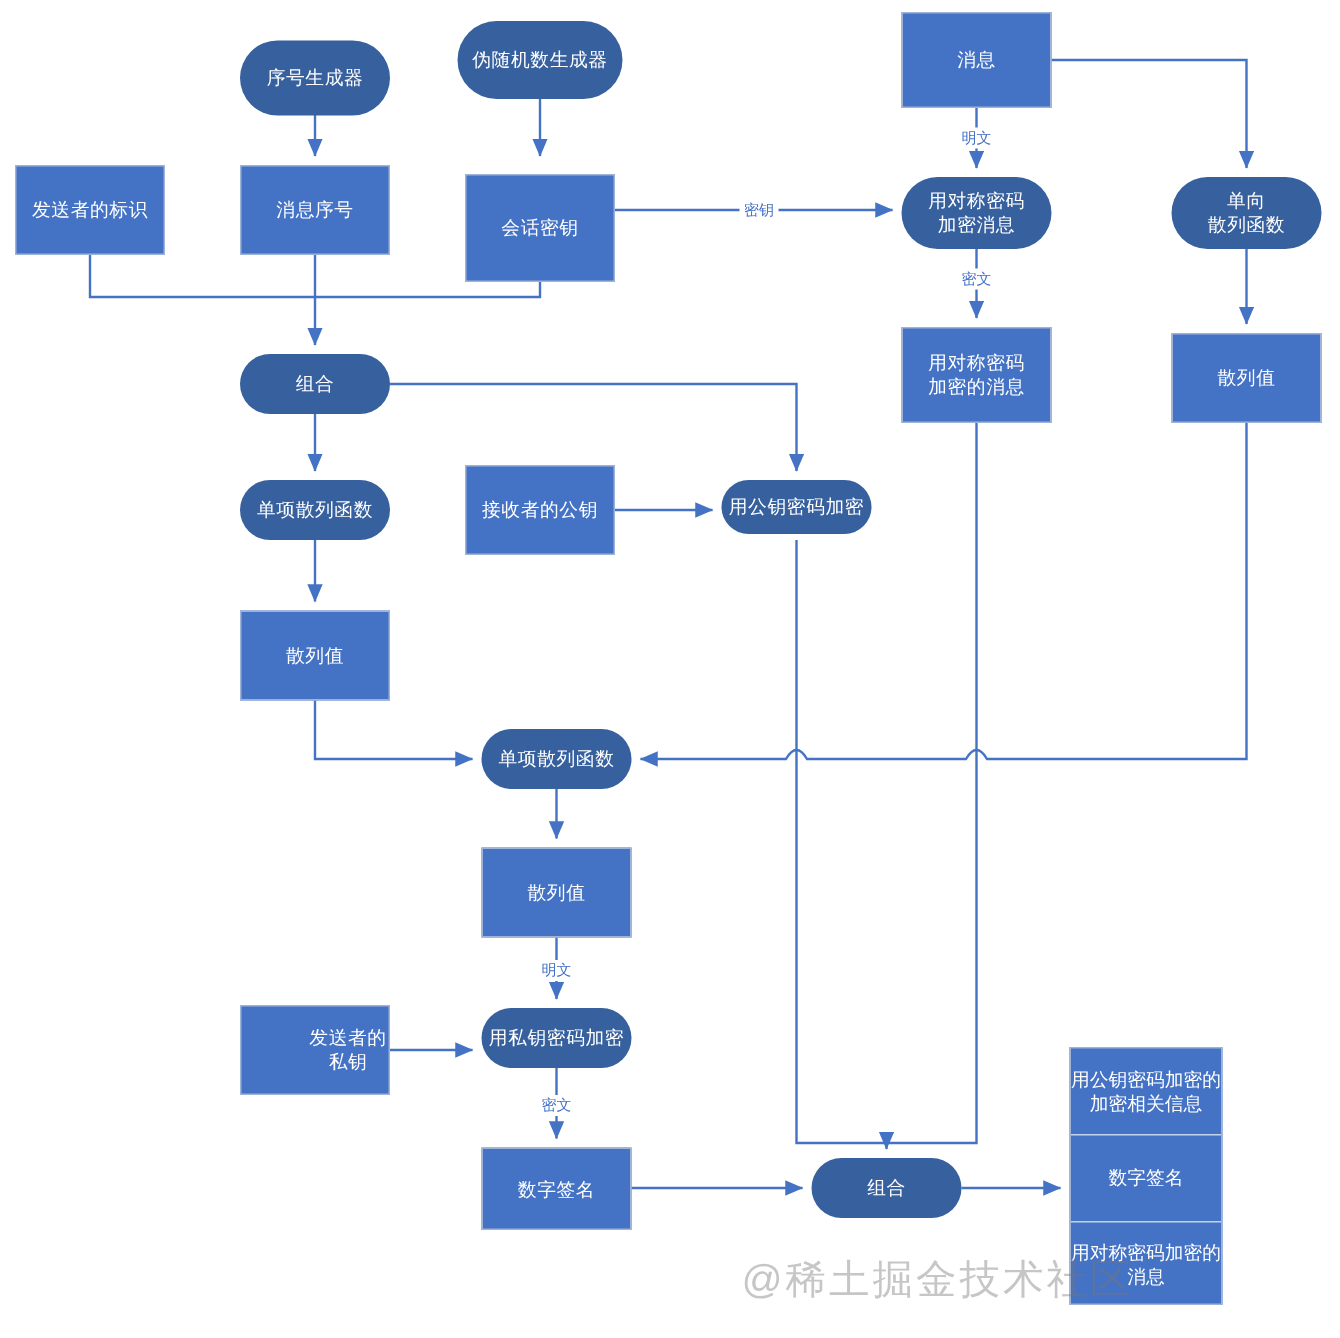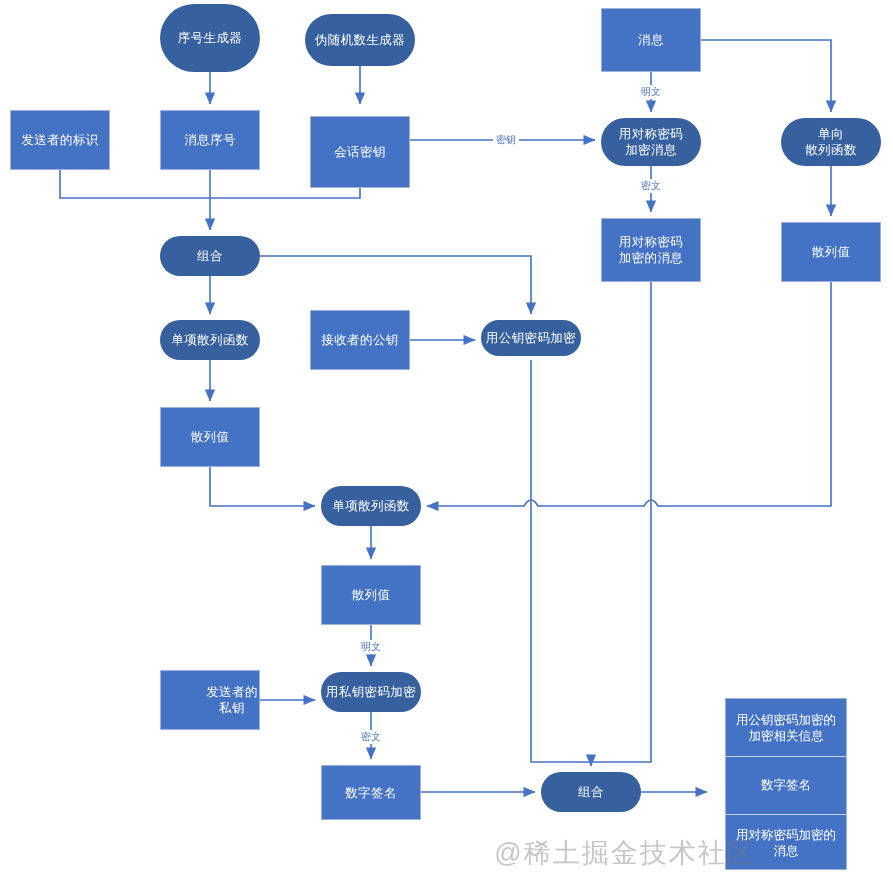--- a/index.html
+++ b/index.html
@@ -122,21 +122,21 @@
 
       <path d="M651,282 L651,762 L591,762"></path>
 
       <path d="M591,762 L591,766" marker-end="url(#arrow)"></path>
 
       <path d="M641,792 L707,792" marker-end="url(#arrow)"></path>
     </g>
   </svg>
 
   <div id="node-layer">
-      <div class="node stadium" style="left: 160px; top: 4px; width: 100px; height: 68px; justify-content: center;">
+      <div class="node stadium" style="left: 160px; top: 27px; width: 100px; height: 50px; justify-content: center;">
         <span>序号生成器</span>
       </div>
       <div class="node stadium" style="left: 305px; top: 14px; width: 110px; height: 52px;">
         <span>伪随机数生成器</span>
       </div>
       <div class="node rect" style="left: 601px; top: 8px; width: 100px; height: 64px;">
         <span>消息</span>
       </div>
       <div class="node rect" style="left: 10px; top: 110px; width: 100px; height: 60px;">
         <span>发送者的标识</span>
@@ -187,21 +187,21 @@
         <span>用私钥密码加密</span>
       </div>
       <div class="node rect" style="left: 321px; top: 765px; width: 100px; height: 55px;">
         <span>数字签名</span>
       </div>
       <div class="node stadium" style="left: 541px; top: 772px; width: 100px; height: 40px;">
         <span>组合</span>
       </div>
     </div>
 
-  <div class="stack" id="output-stack" style="left: 713px; top: 698px; width: 122px; height: 172px; margin-left: 12px;">
+  <div class="stack" id="output-stack" style="left: 713px; top: 698px; width: 102px; height: 172px;">
       <div class="cell" style="height: 57.3333px;">用公钥密码加密的<br>加密相关信息</div>
       <div class="cell" style="height: 57.3333px;">数字签名</div>
       <div class="cell" style="height: 57.3333px;">用对称密码加密的<br>消息</div>
     </div>
 
   <div id="label-layer">
       <div class="edge-label" style="left: 493px; top: 133px;">密钥</div>
       <div class="edge-label" style="left: 638px; top: 85px;">明文</div>
       <div class="edge-label" style="left: 638px; top: 179px;">密文</div>
       <div class="edge-label" style="left: 358px; top: 640px;">明文</div>

